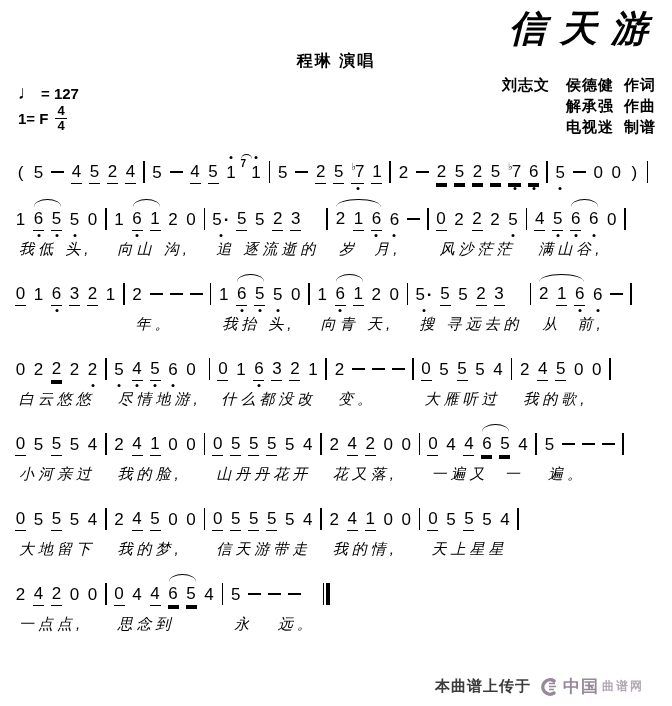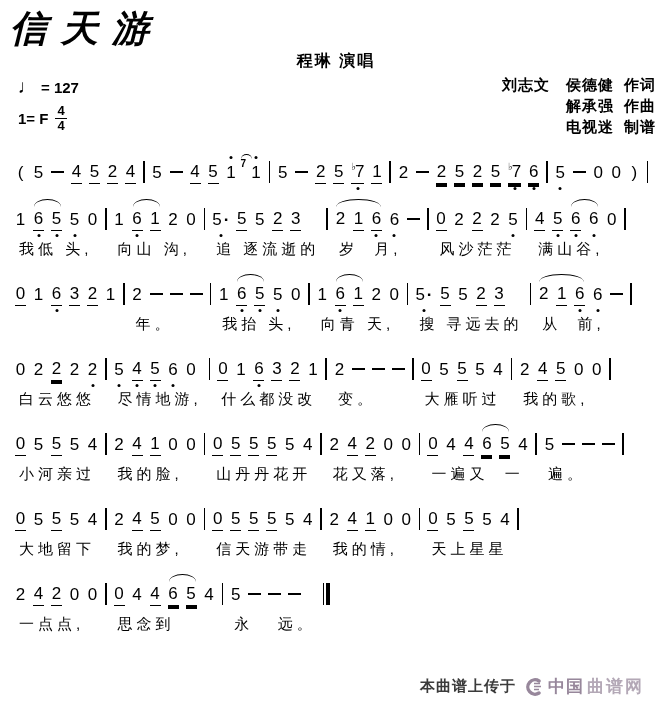--- a/index.html
+++ b/index.html
@@ -5,39 +5,39 @@
   html,body{margin:0;padding:0;}
   body{
     width:672px;height:706px;position:relative;background:#ffffff;
     font-family:"Liberation Sans",sans-serif;color:#000;overflow:hidden;
   }
   .page{position:absolute;inset:0;padding:6px 10px;box-sizing:border-box;}
 
   
   .header{position:relative;height:136px;}
   .title{
-    margin:2px 0 0;text-align:left;font-family:"DejaVu Serif",serif;
+    margin:2px 0 0;text-align:right;font-family:"DejaVu Serif",serif;
     font-size:37px;font-weight:900;font-style:italic;letter-spacing:14px;line-height:1.1;
   }
   .performer{text-align:center;font-size:16px;font-weight:bold;margin-top:2px;letter-spacing:2px;}
-  .tempo{position:absolute;left:8px;top:68px;font-size:15px;font-weight:bold;}
+  .tempo{position:absolute;left:8px;top:74px;font-size:15px;font-weight:bold;}
   .tempo .glyph{font-size:19px;margin-right:4px;}
   .keysig{position:absolute;left:8px;top:96px;font-size:15px;font-weight:bold;display:flex;align-items:center;}
   .frac{display:inline-flex;flex-direction:column;align-items:center;font-size:13px;font-weight:bold;line-height:1.05;margin-left:7px;}
   .frac .top{border-bottom:1.2px solid #000;padding:0 2px;}
   .credits{position:absolute;right:6px;top:66px;display:flex;flex-direction:column;align-items:flex-end;}
   .credit-line{display:flex;justify-content:flex-end;gap:10px;font-size:15px;font-weight:bold;line-height:1.4;letter-spacing:1px;}
 
   
   .score{margin-top:4px;padding-left:4px;}
   .system{margin-bottom:11px;}
   .m-row{display:flex;align-items:flex-start;padding-top:12px;}
   .measure{display:inline-flex;flex-direction:column;padding:0 1px;}
   .m-notes{display:flex;align-items:center;gap:7px;height:24px;}
-  .m-lyric{font-size:15px;margin-top:9px;padding-left:4px;white-space:pre;letter-spacing:4px;font-weight:500;}
+  .m-lyric{font-size:15px;margin-top:9px;padding-left:4px;white-space:pre;letter-spacing:4px;font-weight:500;font-style:italic;}
   .note{position:relative;display:inline-flex;align-items:center;justify-content:center;
         min-width:11px;height:22px;font-size:17px;line-height:1;}
   .note.u1{border-bottom:1.6px solid #000;}
   .note.u2{border-bottom:1.6px solid #000;box-shadow:0 3px 0 #000;}
   .note.db::after{content:"";position:absolute;left:50%;transform:translateX(-50%);bottom:-7px;
         width:3px;height:3px;border-radius:50%;background:#000;}
   .note.da::before{content:"";position:absolute;left:50%;transform:translateX(-50%);top:-5px;
         width:3px;height:3px;border-radius:50%;background:#000;}
   .flat{font-style:normal;font-size:10px;position:relative;top:-5px;margin-right:-1px;}
   .aug{font-style:normal;font-weight:bold;margin-left:2px;}
@@ -50,21 +50,21 @@
         border-top:1px solid #000;border-radius:50% 50% 0 0/100% 100% 0 0;}
   .bar{width:1.6px;height:22px;background:#000;margin:1px 6px 0;}
   .bar-final{width:7px;height:22px;border-left:1.6px solid #000;border-right:4.5px solid #000;
         margin:1px 2px 0 6px;box-sizing:border-box;}
 
   
   .footer{position:absolute;right:28px;bottom:8px;display:flex;align-items:center;gap:7px;}
   .uploaded{font-size:15px;font-weight:bold;color:#3b3b3b;letter-spacing:1px;}
   .site-logo{display:flex;align-items:center;gap:3px;}
   .site-cn{font-size:17px;font-weight:900;letter-spacing:1px;}
-  .site-light{font-size:17px;font-weight:900;opacity:.72;letter-spacing:2px;}
+  .site-light{font-size:12px;font-weight:900;opacity:.72;letter-spacing:2px;}
 </style>
 </head>
 <body>
 
 <div class="page">
 
   <div class="header">
     <h1 class="title">信天游</h1>
     <div class="performer">程琳 演唱</div>
 

